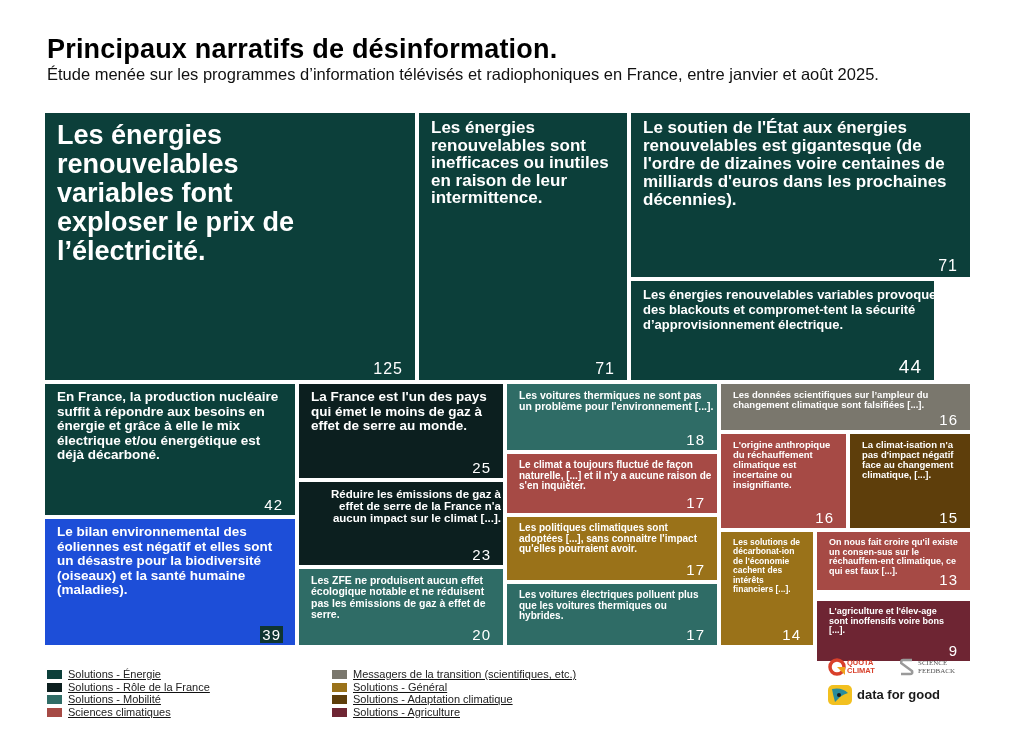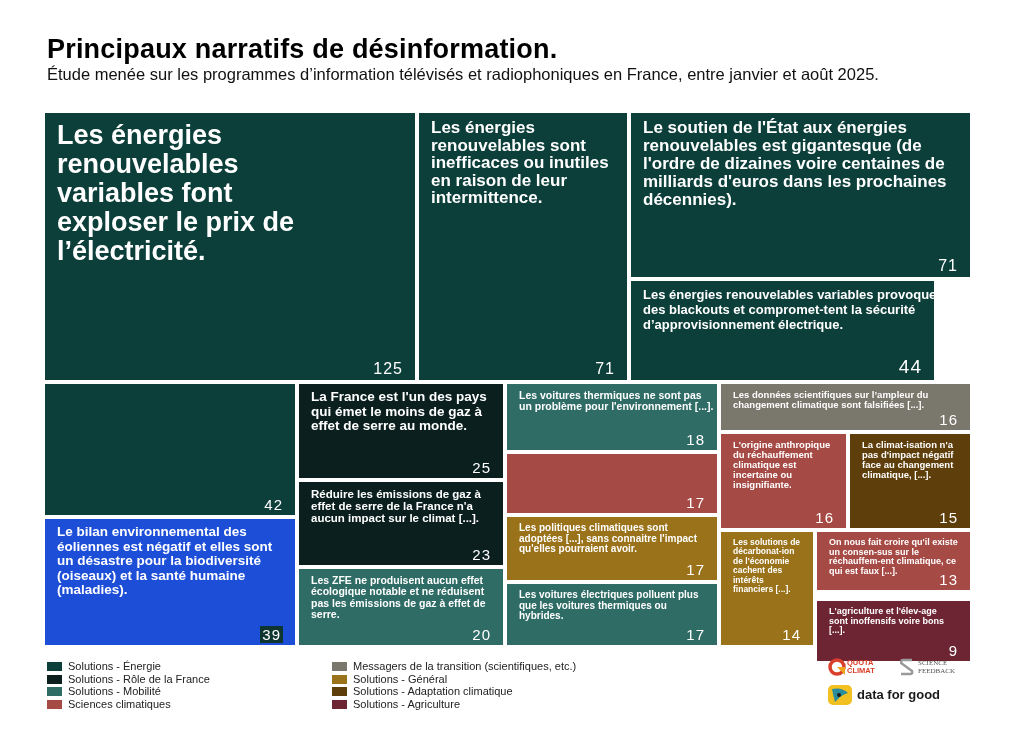--- a/index.html
+++ b/index.html
@@ -4,21 +4,21 @@
 <style>
   html, body { margin:0; padding:0; }
   body { width:1024px; height:736px; background:#ffffff; position:relative; overflow:hidden;
          font-family:"Liberation Sans", "DejaVu Sans", sans-serif; color:#111; }
   .title { position:absolute; left:47px; top:34px; font-size:27px; font-weight:bold; letter-spacing:0.2px; margin:0; color:#000; }
   .subtitle { position:absolute; left:47px; top:65px; width:860px; font-size:16.5px; line-height:18px; color:#111; }
   .tile { position:absolute; box-sizing:border-box; color:#fff; font-weight:bold; padding:6px 10px 0 12px; overflow:hidden; }
   .tile .txt { display:block; }
   .tile .val { position:absolute; right:12px; bottom:2px; font-weight:normal; letter-spacing:1px; }
   .legend { position:absolute; left:47px; top:656px; width:620px; }
-  .legend-col { position:absolute; top:4px; }
+  .legend-col { position:absolute; top:12px;text-decoration:underline; }
   .legend-item { height:12.5px; font-size:11px; line-height:12.5px; white-space:nowrap; color:#222; }
   .swatch { display:inline-block; width:15px; height:9px; vertical-align:-1px; margin-right:6px; }
   .logos { position:absolute; left:828px; top:656px; width:150px; height:56px; }
   .logo-quota { position:absolute; left:0; top:0; height:22px; }
   .logo-sf { position:absolute; left:72px; top:0; height:22px; }
   .logo-dfg { position:absolute; left:0; top:28px; height:22px; }
 </style>
 </head>
 <body>
 
@@ -38,45 +38,47 @@
   <div class="tile" style="left:631px; top:113px; width:339px; height:164px; background:#0c3f3a;">
     <span class="txt" style="font-size:17px; line-height:18px; width:320px;">Le soutien de l'État aux énergies renouvelables est gigantesque (de l'ordre de dizaines voire centaines de milliards d'euros dans les prochaines décennies).</span>
     <span class="val" style="font-size:16px;">71</span>
   </div>
   <div class="tile" style="left:631px; top:281px; width:303px; height:99px; background:#0c3f3a;">
     <span class="txt" style="font-size:13px; line-height:15px; width:320px;">Les énergies renouvelables variables provoquent des blackouts et compromet-tent la sécurité d’approvisionnement électrique.</span>
     <span class="val" style="font-size:19px;">44</span>
   </div>
 
   <div class="tile" style="left:45px; top:384px; width:250px; height:131px; background:#0c3f3a;">
+    <span class="txt" style="font-size:13.5px; line-height:14.6px; width:225px;">En France, la production nucléaire suffit à répondre aux besoins en énergie et grâce à elle le mix électrique et/ou énergétique est déjà décarboné.</span>
     <span class="val" style="font-size:15px;">42</span>
   </div>
   <div class="tile" style="left:45px; top:519px; width:250px; height:126px; background:#1d4ed8;">
     <span class="txt" style="font-size:13.5px; line-height:14.6px; width:235px;">Le bilan environnemental des éoliennes est négatif et elles sont un désastre pour la biodiversité (oiseaux) et la santé humaine (maladies).</span>
     <span class="val" style="font-size:15px; background:#0f3531; padding:0 2px;">39</span>
   </div>
 
   <div class="tile" style="left:299px; top:384px; width:204px; height:94px; background:#0c1f1f;">
     <span class="txt" style="font-size:13.5px; line-height:14.6px; width:185px;">La France est l'un des pays qui émet le moins de gaz à effet de serre au monde.</span>
     <span class="val" style="font-size:15px;">25</span>
   </div>
   <div class="tile" style="left:299px; top:482px; width:204px; height:83px; background:#0c1f1f;">
-    <span class="txt" style="font-size:11.5px; line-height:12.2px; width:190px;">Réduire les émissions de gaz à effet de serre de la France n'a aucun impact sur le climat [...].</span>
+    <span class="txt" style="font-size:11.5px; line-height:12.2px; width:190px;text-align:right;">Réduire les émissions de gaz à effet de serre de la France n'a aucun impact sur le climat [...].</span>
     <span class="val" style="font-size:15px;">23</span>
   </div>
   <div class="tile" style="left:299px; top:569px; width:204px; height:76px; background:#2f6c66;">
     <span class="txt" style="font-size:10.5px; line-height:11.4px; width:185px;">Les ZFE ne produisent aucun effet écologique notable et ne réduisent pas les émissions de gaz à effet de serre.</span>
     <span class="val" style="font-size:15px;">20</span>
   </div>
 
   <div class="tile" style="left:507px; top:384px; width:210px; height:66px; background:#2f6c66;">
     <span class="txt" style="font-size:10.5px; line-height:11px; width:195px;">Les voitures thermiques ne sont pas un problème pour l'environnement [...].</span>
     <span class="val" style="font-size:15px;margin-top:36px;">18</span>
   </div>
   <div class="tile" style="left:507px; top:454px; width:210px; height:59px; background:#a64a45;">
+    <span class="txt" style="font-size:10px; line-height:10.6px; width:195px;">Le climat a toujours fluctué de façon naturelle, [...] et il n'y a aucune raison de s'en inquiéter.</span>
     <span class="val" style="font-size:15px;">17</span>
   </div>
   <div class="tile" style="left:507px; top:517px; width:210px; height:63px; background:#9a7219;">
     <span class="txt" style="font-size:10px; line-height:10.6px; width:195px;">Les politiques climatiques sont adoptées [...], sans connaitre l'impact qu'elles pourraient avoir.</span>
     <span class="val" style="font-size:15px;">17</span>
   </div>
   <div class="tile" style="left:507px; top:584px; width:210px; height:61px; background:#2f6c66;">
     <span class="txt" style="font-size:10px; line-height:10.6px; width:180px;">Les voitures électriques polluent plus que les voitures thermiques ou hybrides.</span>
     <span class="val" style="font-size:15px;">17</span>
   </div>

